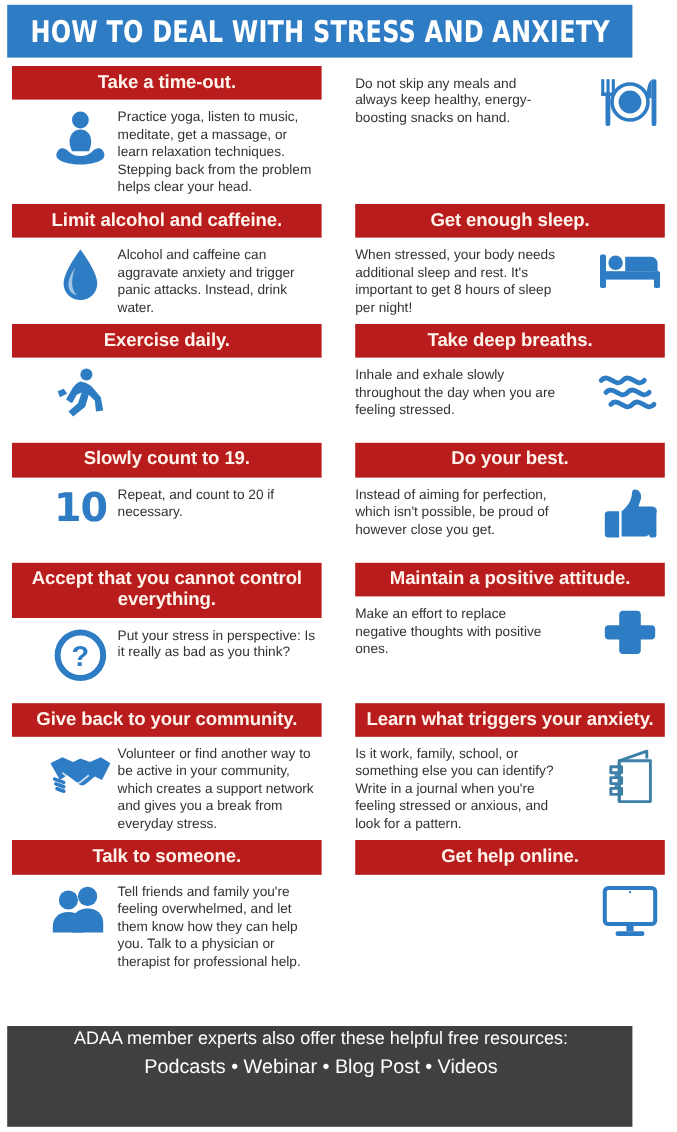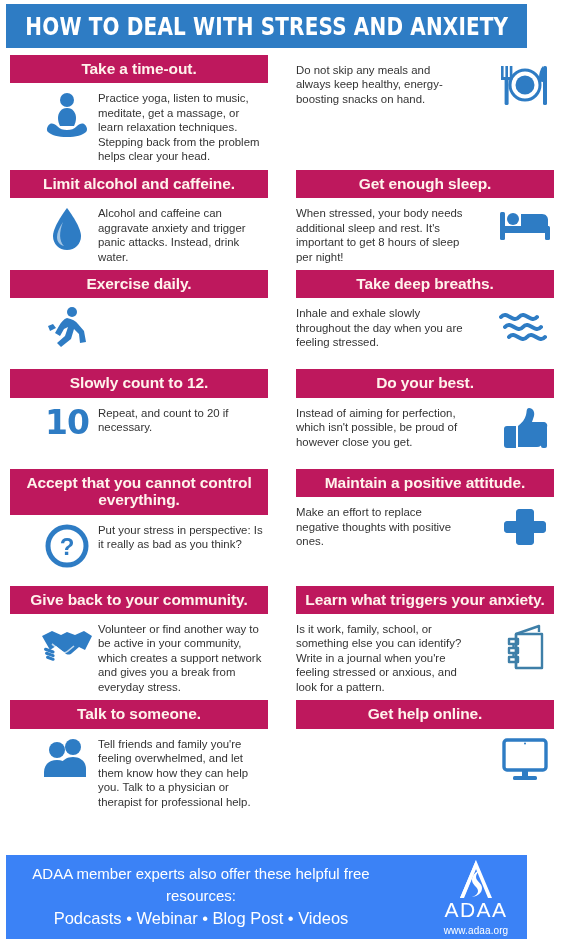--- a/index.html
+++ b/index.html
@@ -56,21 +56,21 @@
   .col {
     width: 282px;
     box-sizing: border-box;
     display: flex;
     flex-direction: column;
   }
   .col.left  { padding: 0 14px 0 10px; }
   .col.right { padding: 0 10px 0 14px; }
 
   .tip-bar {
-    background: #be185d;
+    background: #b91c1c;
     color: #FFF3EC;
     font-family: "Liberation Sans", sans-serif;
     font-weight: bold;
     font-size: 15.5px;
     text-align: center;
     padding: 5px 4px 6px 4px;
     line-height: 1.12;
     letter-spacing: -0.1px;
   }
 
@@ -116,23 +116,23 @@
     letter-spacing: -1px;
   }
 
   
   .footer {
     position: absolute;
     left: 6px;
     right: 6px;
     bottom: 4px;
     height: 84px;
-    background: #3b82f6;
-    display: flex;
-    flex-direction: row;
+    background: #404040;
+    display: flex;
+    flex-direction: column;
     align-items: center;
     box-sizing: border-box;
     padding: 0 8px 0 14px;
     gap: 47px;
   }
   .footer-text {
     flex: 1 1 auto;
     text-align: center;
     color: #ffffff;
     padding-right: 4px;
@@ -271,21 +271,21 @@
               </g>
             </svg>
           </div>
           <div class="tip-text">Inhale and exhale slowly throughout the day when you are feeling stressed.</div>
         </div>
       </div>
     </div>
 
     <div class="row">
       <div class="col left">
-        <div class="tip-bar">Slowly count to 12.</div>
+        <div class="tip-bar">Slowly count to 19.</div>
         <div class="tip-body">
           <div class="tip-icon">
             <span class="numeral">10</span>
           </div>
           <div class="tip-text">Repeat, and count to 20 if necessary.</div>
         </div>
       </div>
       <div class="col right">
         <div class="tip-bar">Do your best.</div>
         <div class="tip-body mirror">

